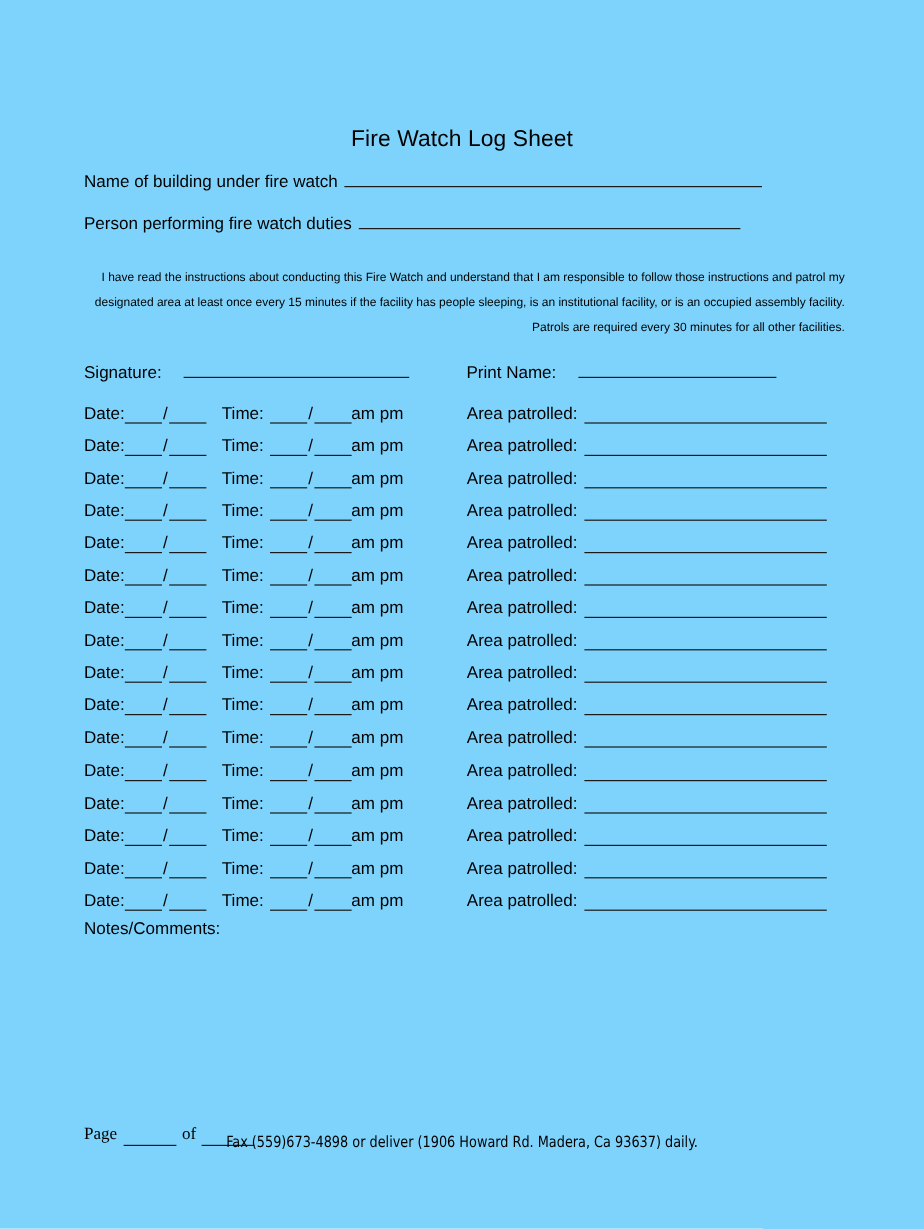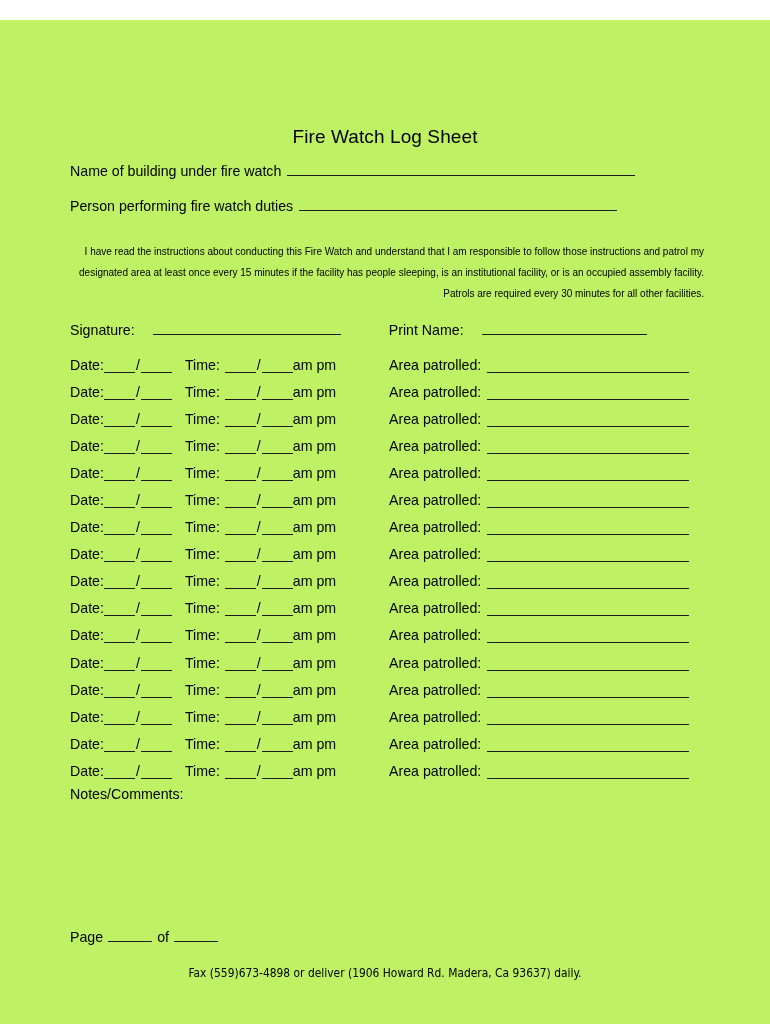--- a/index.html
+++ b/index.html
@@ -14,22 +14,21 @@
     position: relative;
     overflow: hidden;
     font-family: "Liberation Sans", sans-serif;
     color: #000000;
     -webkit-font-smoothing: antialiased;
   }
 
   .page {
     position: absolute;
     inset: 0;
-    background: #bef264;
-    margin-top: 20px;
+    background: #7dd3fc;
   }
 
   
   .doc-title {
     position: absolute;
     top: 92px;
     left: 0;
     width: 770px;
     text-align: center;
     font-size: 19px;
@@ -134,26 +133,27 @@
     left: 70px;
     top: 765px;
     font-size: 14.2px;
     line-height: 19px;
   }
 
   
   #page-counter {
     position: absolute;
     left: 70px;
-    top: 908px;
+    top: 936px;
     font-size: 14.2px;
     line-height: 19px;
     display: flex;
-    align-items: flex-start;
+    align-items: flex-end;
     white-space: nowrap;
+    font-family: Liberation Serif, serif;
   }
   #page-counter .blank-pg {
     display: inline-block;
     border-bottom: 1.2px solid #1a1a1a;
     width: 44px;
     height: 13px;
     margin: 0 5px;
   }
 
   

